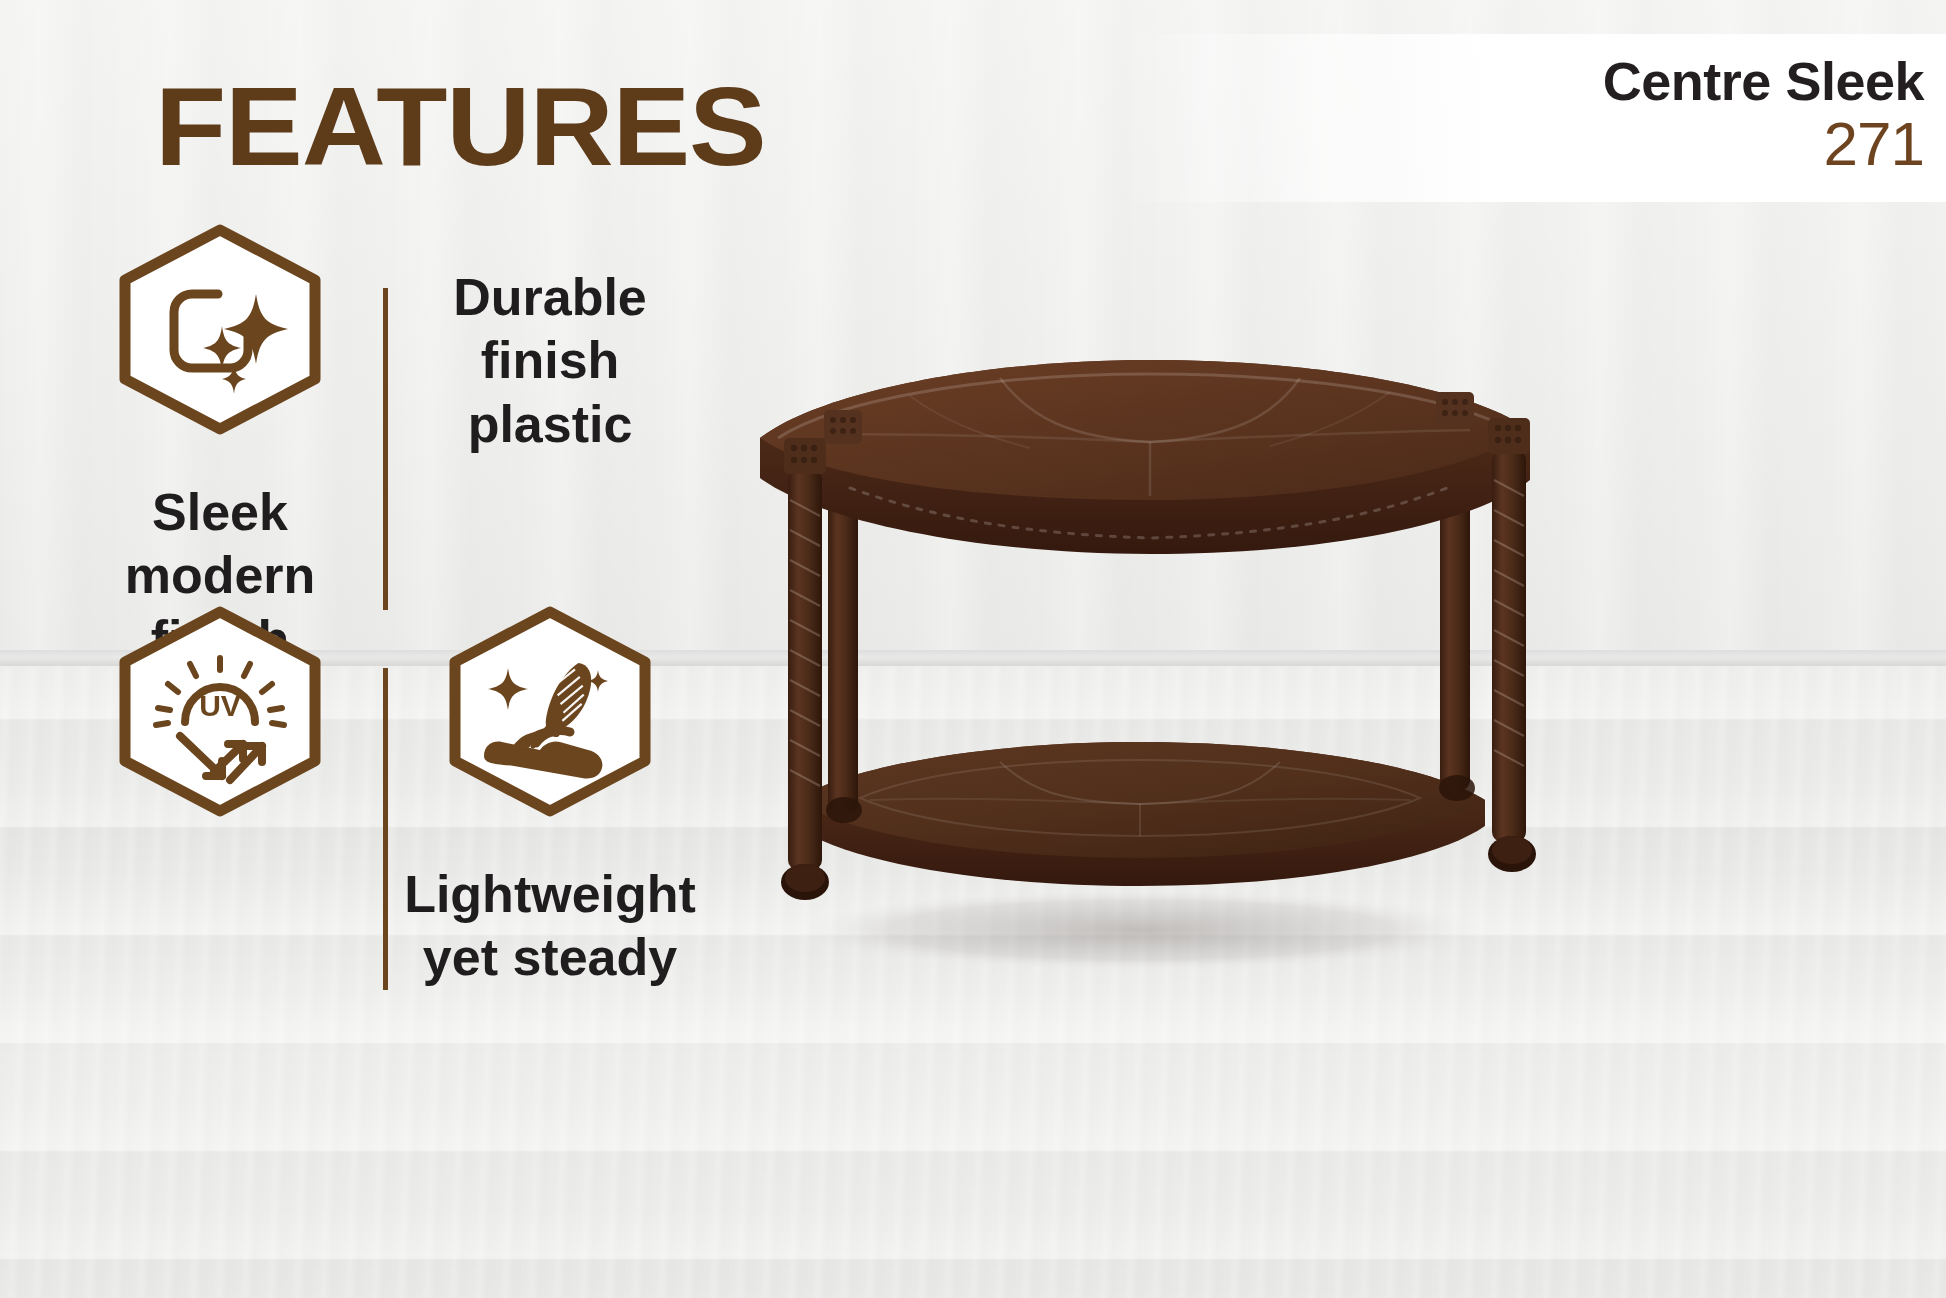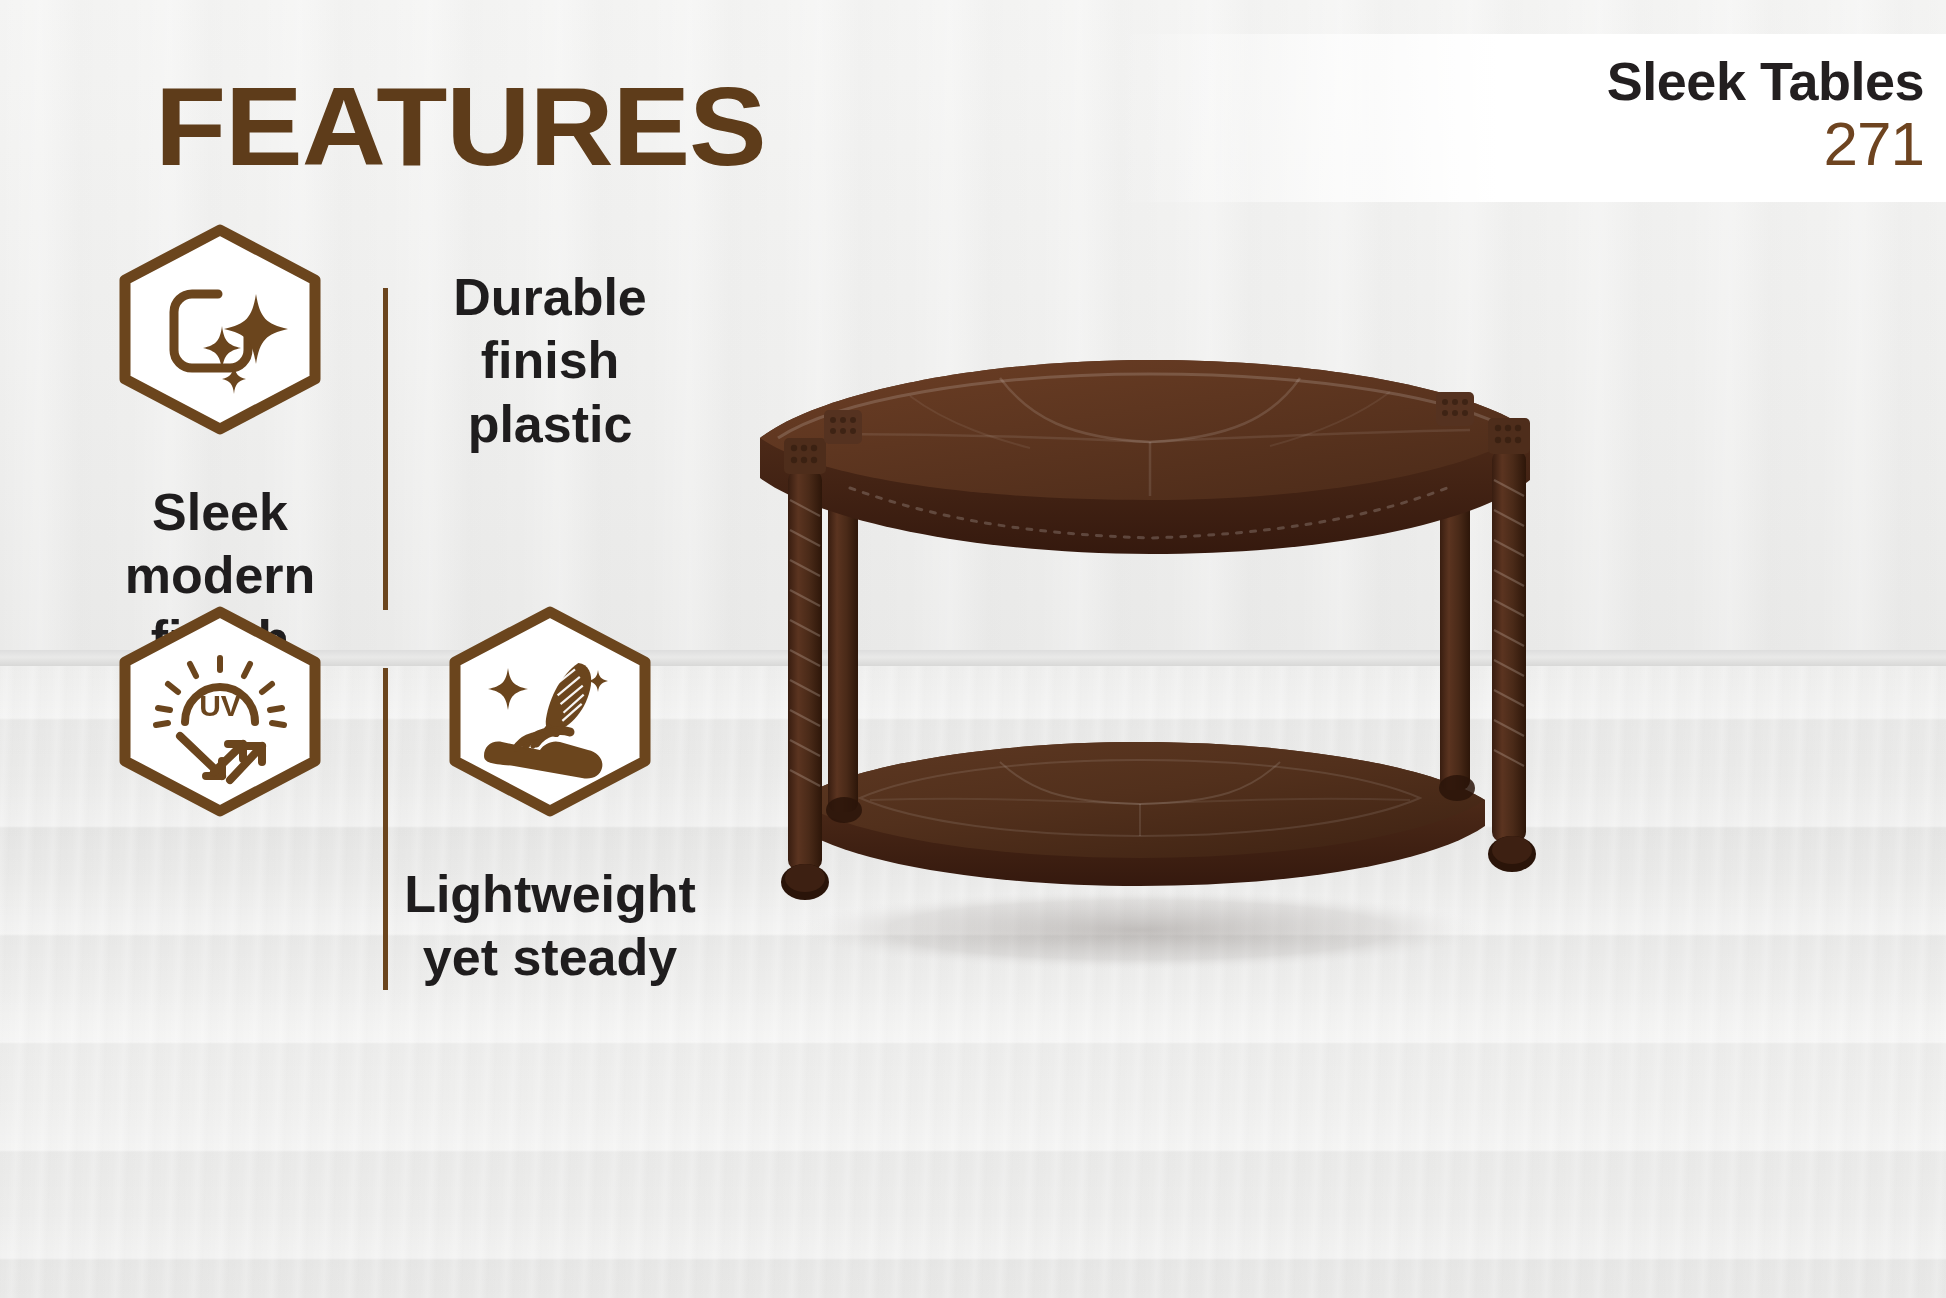--- a/index.html
+++ b/index.html
@@ -277,21 +277,21 @@
       <ellipse cx="105" cy="548" rx="20" ry="14" fill="#3d2012"></ellipse>
       <ellipse cx="812" cy="524" rx="24" ry="18" fill="#2a1409"></ellipse>
       <ellipse cx="812" cy="520" rx="20" ry="14" fill="#3d2012"></ellipse>
       <ellipse cx="144" cy="480" rx="18" ry="13" fill="#2a1409" opacity=".85"></ellipse>
       <ellipse cx="757" cy="458" rx="18" ry="13" fill="#2a1409" opacity=".85"></ellipse>
     </g>
   </svg>
 </div>
 
 <div id="header-panel">
-  <div id="header-title">Sleek Tables</div>
+  <div id="header-title">Centre Sleek</div>
   <div id="header-code">271</div>
 </div>
 
 <div id="features-title">FEATURES</div>
 
 <div class="v-divider" id="vdiv-top"></div>
 <div class="v-divider" id="vdiv-bottom"></div>
 
 <div id="feature-grid">
 

